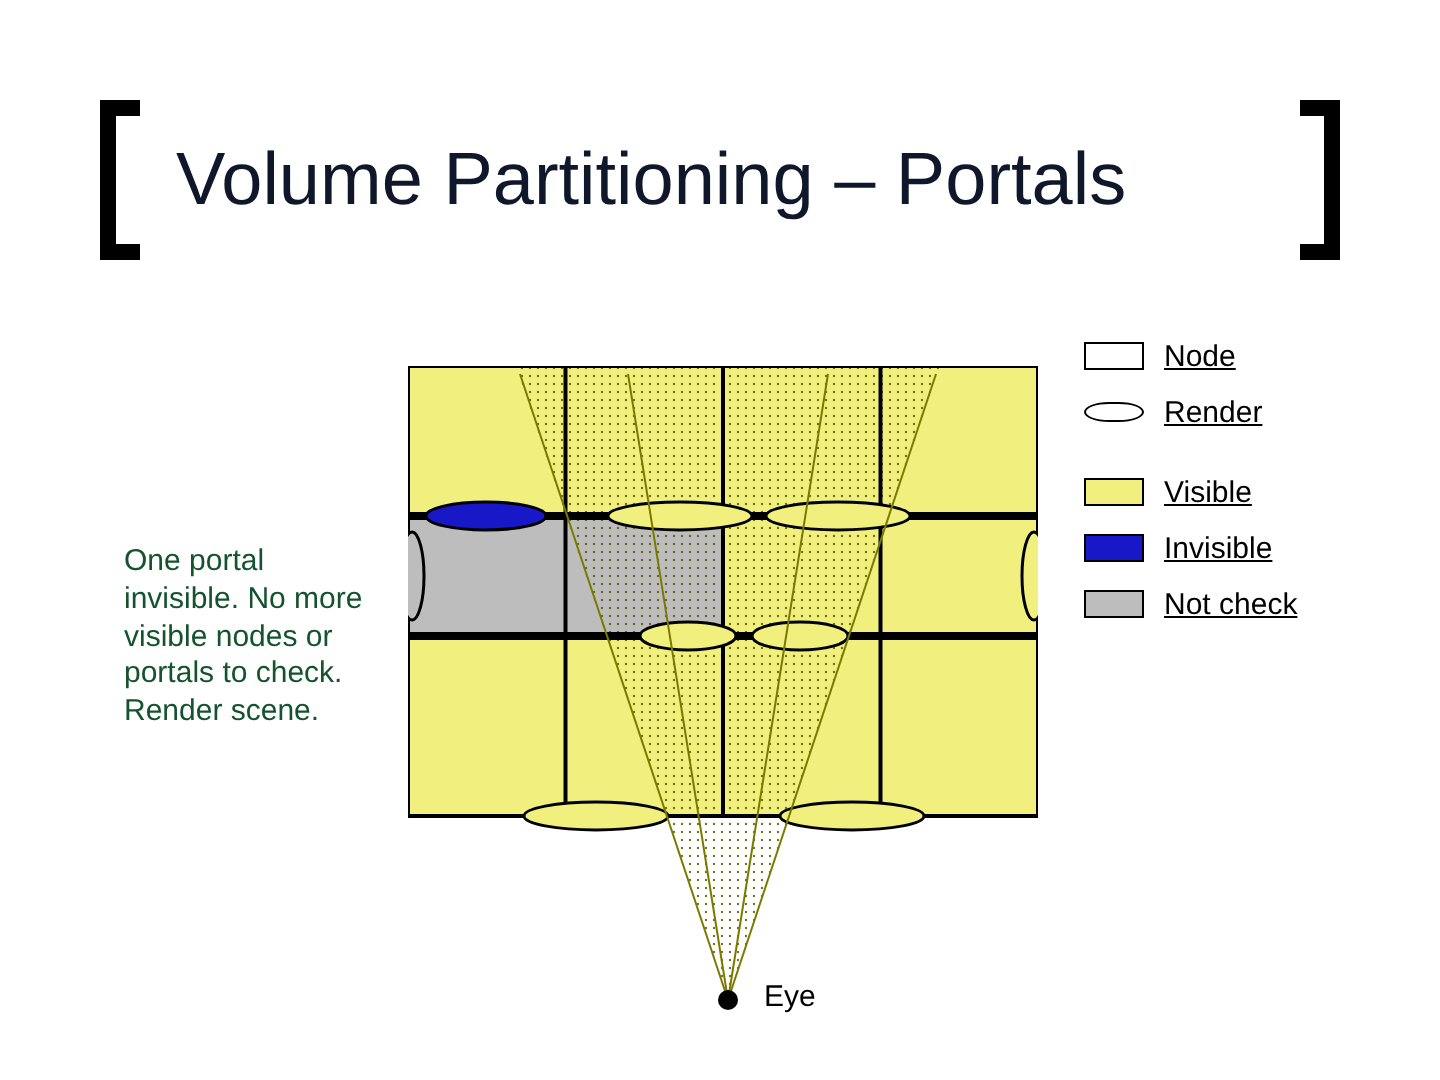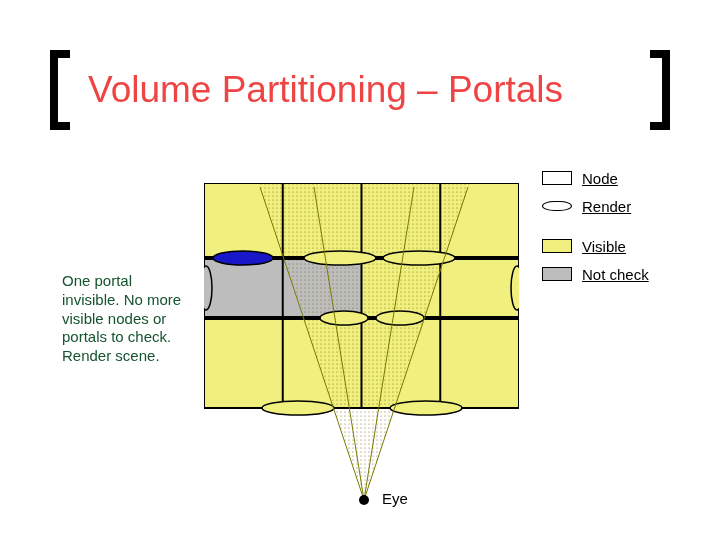--- a/index.html
+++ b/index.html
@@ -24,21 +24,21 @@
     height: 80px;
     border-top: 8px solid #000;
     border-bottom: 8px solid #000;
     box-sizing: border-box;
   }
   .bracket.left { border-left: 8px solid #000; }
   .bracket.right { border-right: 8px solid #000; }
   .title {
     font-family: Verdana, Arial, sans-serif;
     font-size: 37px;
-    color: #ef4444;
+    color: #0f172a;
     margin: 0 18px;
     flex: 1;
   }
   .diagram-box {
     position: absolute;
     left: 204px;
     top: 183px;
     width: 315px;
     height: 225px;
   }
@@ -168,16 +168,20 @@
   <div class="legend-row">
     <div class="swatch-ellipse" style="background:#fff"></div>
     <span>Render</span>
   </div>
   <div class="gap"></div>
   <div class="legend-row">
     <div class="swatch-box" style="background:#f1f07e"></div>
     <span>Visible</span>
   </div>
   <div class="legend-row">
+    <div class="swatch-box" style="background:#1818c9"></div>
+    <span>Invisible</span>
+  </div>
+  <div class="legend-row">
     <div class="swatch-box" style="background:#bdbdbd"></div>
     <span>Not check</span>
   </div>
 </div>
 
 </body></html>

